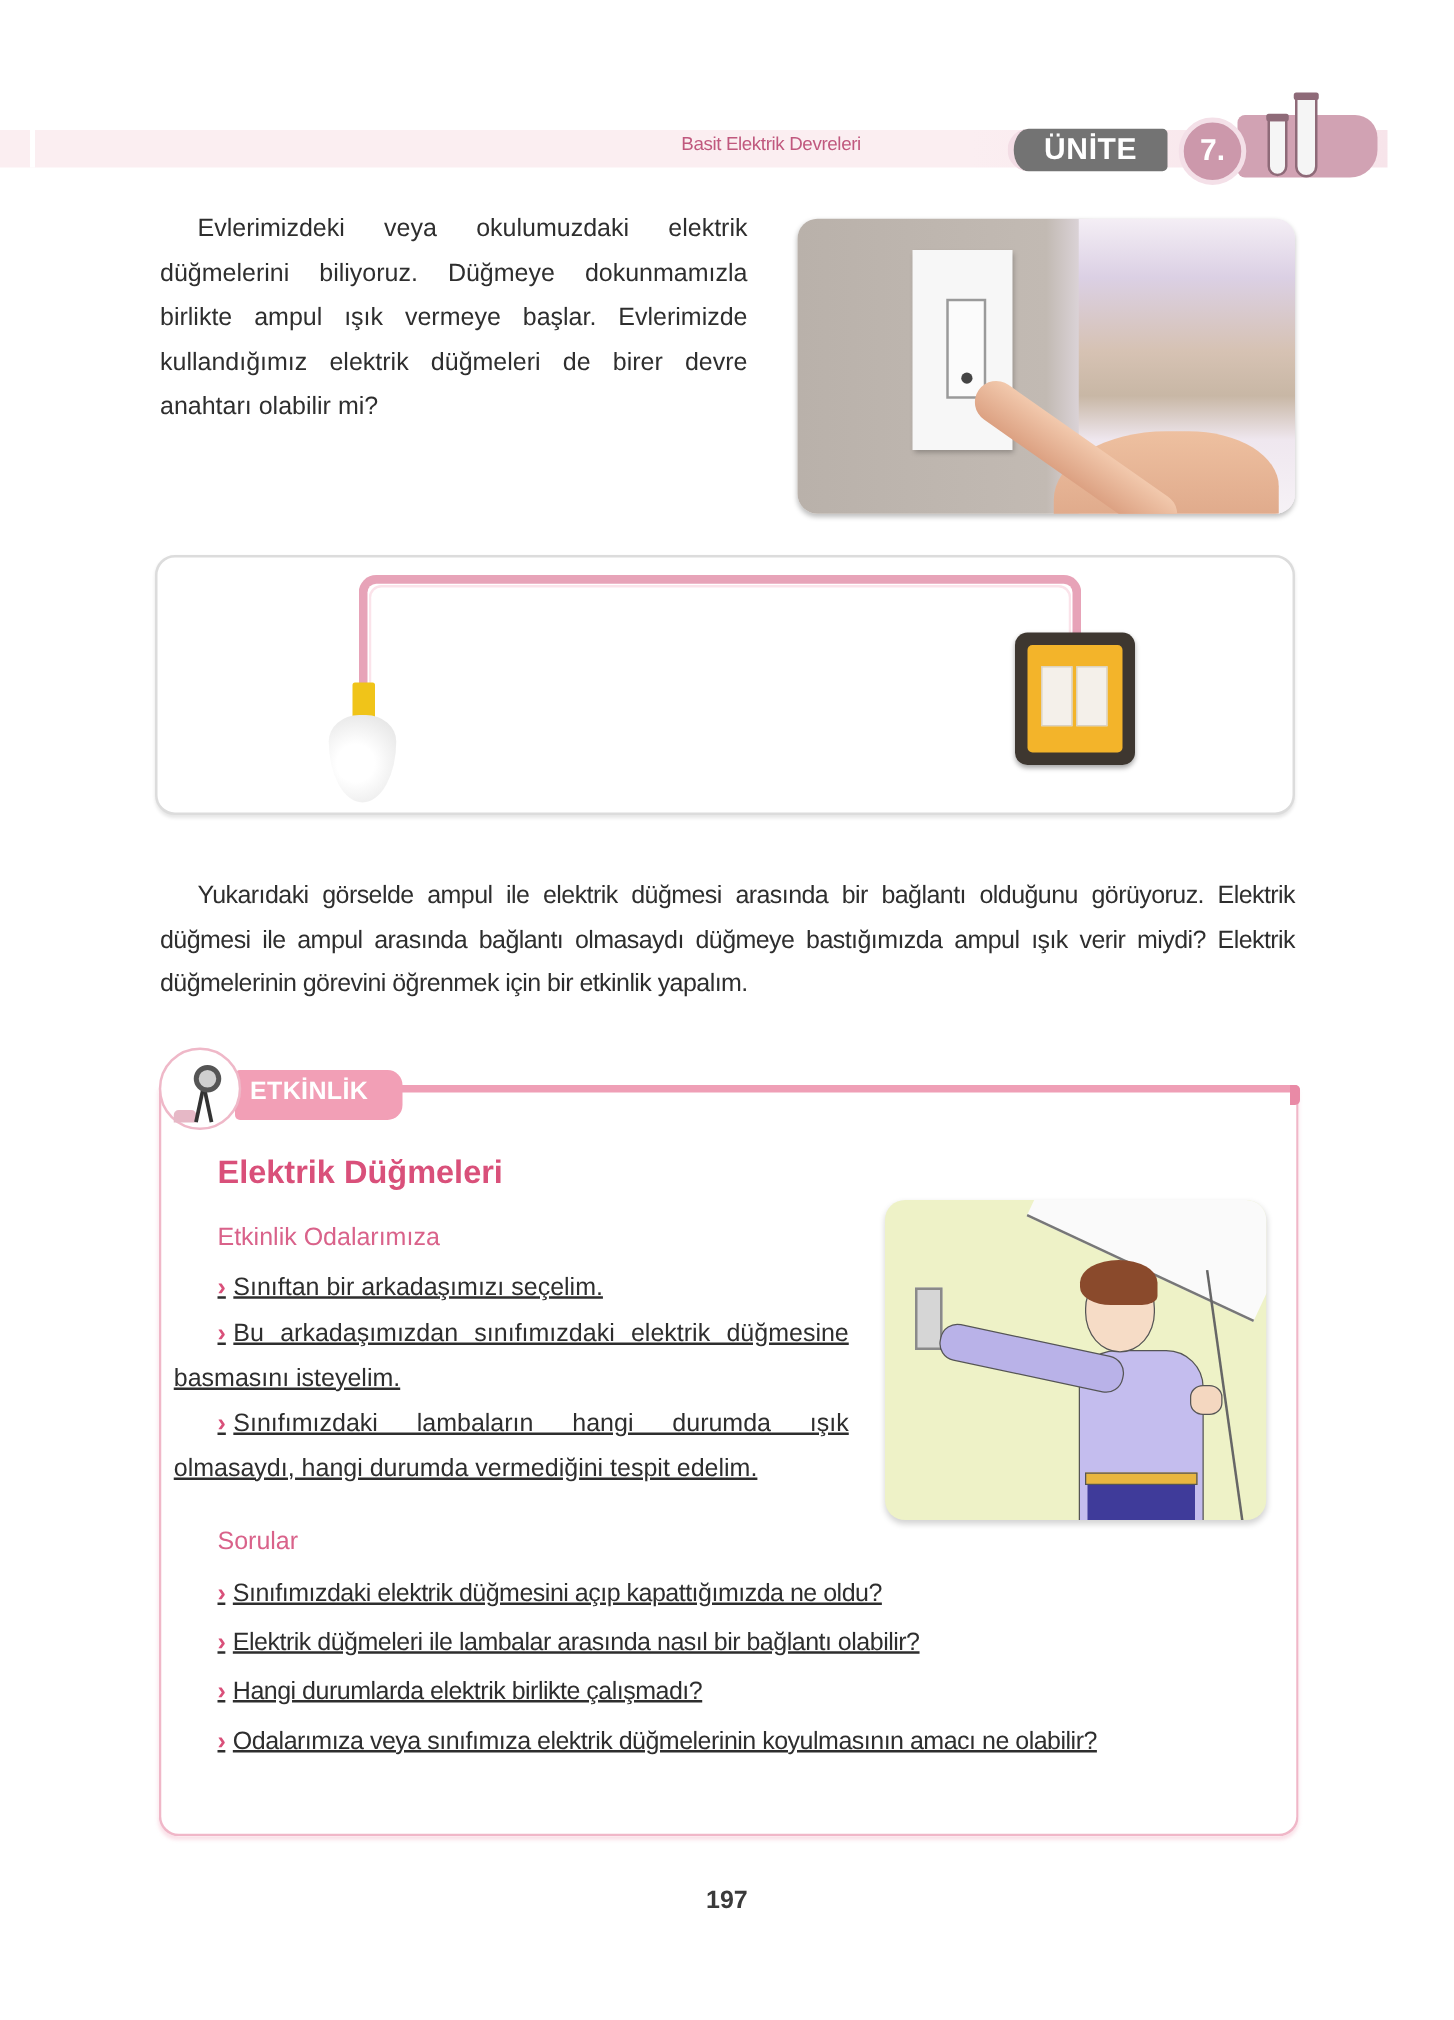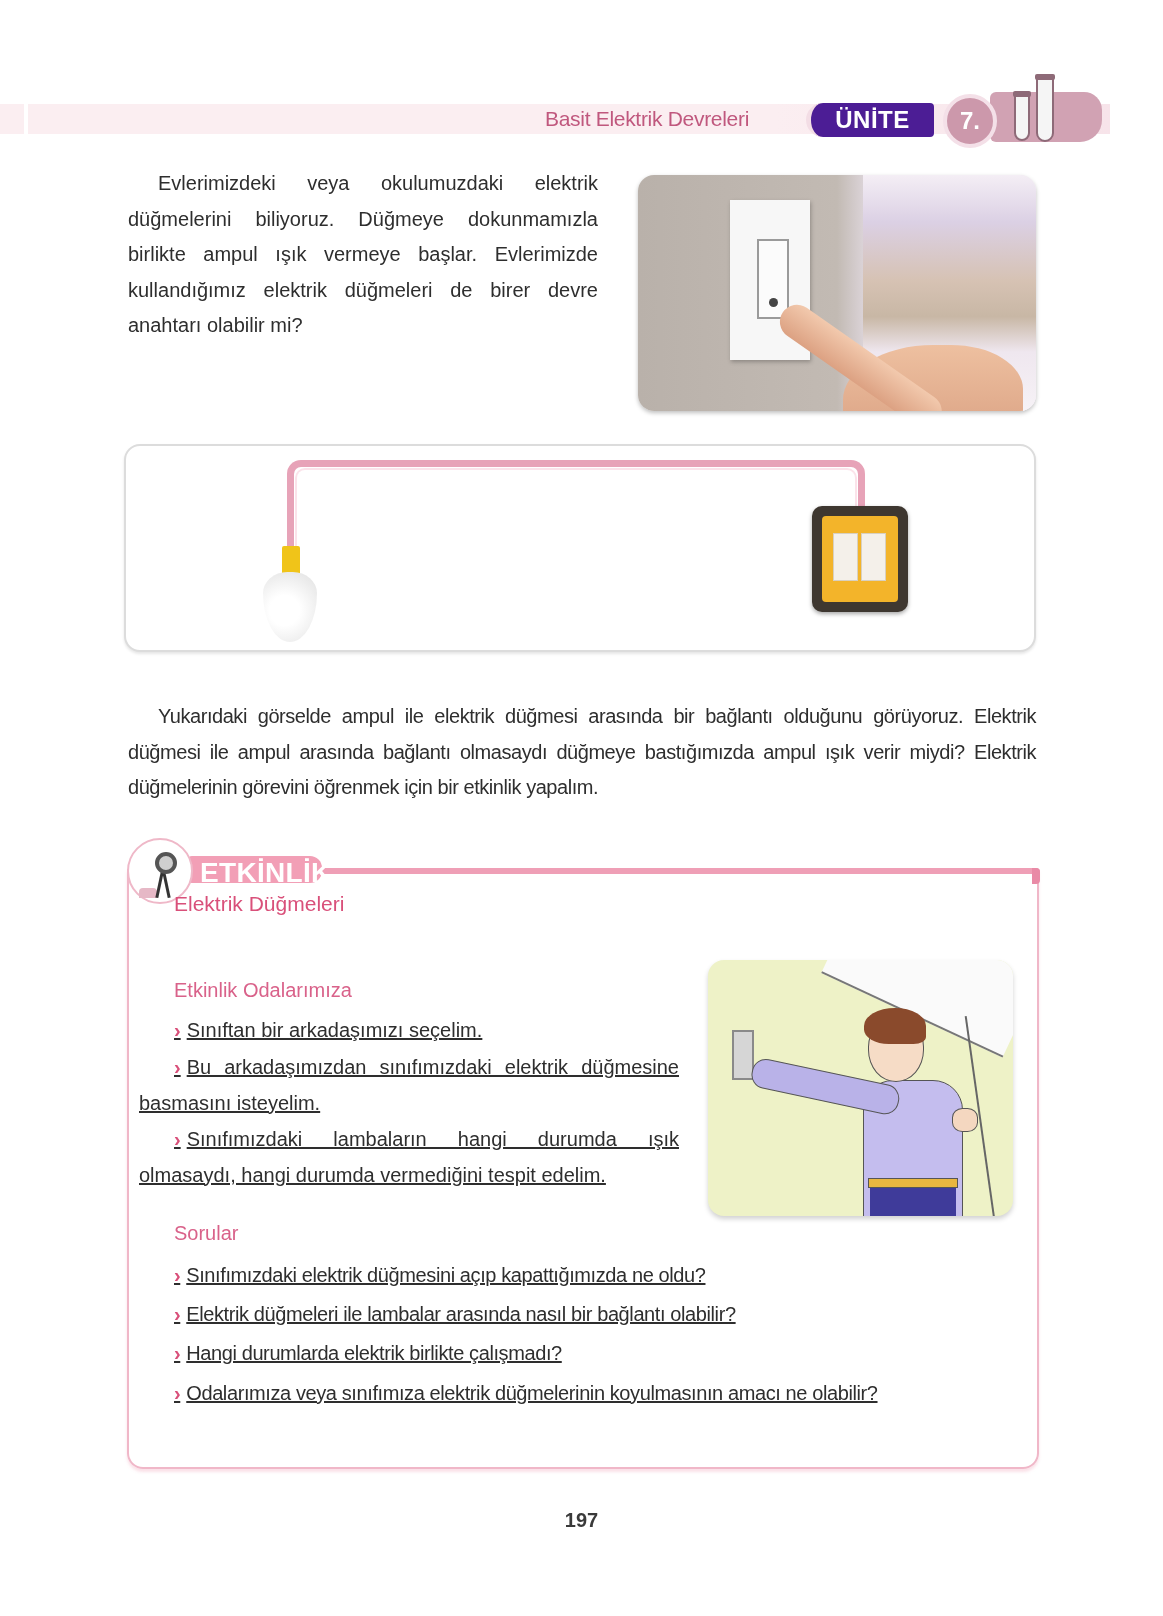--- a/index.html
+++ b/index.html
@@ -3,23 +3,23 @@
 <meta charset="utf-8">
 <style>
   * { box-sizing: border-box; margin: 0; padding: 0; }
   html, body { width: 1163px; height: 1616px; background: #ffffff; overflow: hidden; }
   body { position: relative; font-family: "Liberation Sans", sans-serif; color: #2b2b2b; }
 
   
   .hdr-bar { position: absolute; left: 0; top: 104px; width: 1110px; height: 30px;
     background: linear-gradient(90deg, #fbeef1 0%, #fbeef1 70%, #f7e4ea 100%); }
   .hdr-bar .notch { position: absolute; left: 24px; top: 0; width: 4px; height: 30px; background: #ffffff; }
-  .hdr-title { position: absolute; left: 545px; top: 107px; font-size: 21px; color: #c0587e; letter-spacing: -0.3px; white-space: nowrap; }
+  .hdr-title { position: absolute; left: 545px; top: 107px; font-size: 15px; color: #c0587e; letter-spacing: -0.3px; white-space: nowrap; }
   .unit-pill { position: absolute; left: 806px; top: 103px; width: 128px; height: 34px;
-    background: #4c1d95; border-radius: 17px 4px 4px 17px; border-left: 5px solid #f3dde5;
+    background: #737373; border-radius: 17px 4px 4px 17px; border-left: 5px solid #f3dde5;
     color: #ffffff; font-weight: bold; font-size: 24px; text-align: center; line-height: 34px; letter-spacing: 0.5px; }
   .unit-num { position: absolute; left: 943px; top: 94px; width: 54px; height: 54px; border-radius: 50%;
     background: #cc98ab; border: 4px solid #f4e0e8; color: #fff; font-weight: bold; font-size: 24px;
     text-align: center; line-height: 46px; }
   .tube-ribbon { position: absolute; left: 990px; top: 92px; width: 112px; height: 50px;
     background: #d1a2b3; border-radius: 6px 18px 22px 6px; }
   .tube { position: absolute; background: #f5f5f5; border: 2px solid #8e6a78; border-radius: 0 0 10px 10px; }
   .tube.t1 { left: 1014px; top: 95px; width: 16px; height: 46px; }
   .tube.t2 { left: 1036px; top: 78px; width: 18px; height: 64px; }
   .tube .cap { position: absolute; left: -3px; top: -6px; width: calc(100% + 6px); height: 6px; background: #8e6a78; border-radius: 2px; }
@@ -63,24 +63,24 @@
   
   .act-frame { position: absolute; left: 127px; top: 869px; width: 912px; height: 600px; border: 2px solid #f0b7c8; border-top: none;
     border-radius: 0 0 16px 16px; box-shadow: 0 3px 3px rgba(240,170,190,0.35); }
   .act-line { position: absolute; left: 300px; top: 868px; width: 740px; height: 6px; background: #ef9fb6; border-radius: 0 4px 0 0; }
   .act-line-cap { position: absolute; left: 1032px; top: 868px; width: 8px; height: 16px; background: #e98aa6; border-radius: 0 4px 4px 0; }
   .act-icon { position: absolute; left: 127px; top: 838px; width: 66px; height: 66px; border-radius: 50%; border: 2px solid #efb8c8; background: #ffffff; }
   .act-icon .scope { position: absolute; left: 26px; top: 12px; width: 22px; height: 22px; border-radius: 50%; border: 4px solid #555; background: #cfcfcf; }
   .act-icon .leg1 { position: absolute; left: 29px; top: 32px; width: 3px; height: 26px; background: #333; transform: rotate(12deg); }
   .act-icon .leg2 { position: absolute; left: 36px; top: 32px; width: 3px; height: 26px; background: #333; transform: rotate(-12deg); }
   .act-icon .base { position: absolute; left: 10px; top: 48px; width: 18px; height: 10px; background: #e6b8c6; border-radius: 4px 4px 0 0; }
-  .act-badge { position: absolute; left: 188px; top: 856px; width: 134px; height: 27px; background: #f29fb6; border-radius: 4px 12px 12px 4px;
-    color: #ffffff; font-weight: bold; font-size: 28px; line-height: 34px; padding-left: 12px; letter-spacing: 0.3px; }
+  .act-badge { position: absolute; left: 188px; top: 856px; width: 134px; height: 40px; background: #f29fb6; border-radius: 4px 12px 12px 4px;
+    color: #ffffff; font-weight: bold; font-size: 20px; line-height: 34px; padding-left: 12px; letter-spacing: 0.3px; }
 
-  .act-title { position: absolute; left: 174px; top: 892px; font-size: 21px; font-weight: normal; color: #d9507a; }
+  .act-title { position: absolute; left: 174px; top: 922px; font-size: 26px; font-weight: bold; color: #d9507a; }
   .sub-head { position: absolute; font-size: 20px; color: #d9628a; }
   .steps-head { left: 174px; top: 979px; }
   .q-head { left: 174px; top: 1222px; }
   .item { position: absolute; font-size: 20px; line-height: 35.5px; color: #2e2e2e; text-align: justify; text-decoration: underline; }
   .item .chev { color: #d9507a; font-weight: bold; margin-right: 6px; }
   .step1 { left: 174px; top: 1013px; width: 510px; }
   .step2 { left: 139px; top: 1050px; width: 540px; text-indent: 35px; }
   .step3 { left: 139px; top: 1122px; width: 540px; text-indent: 35px; }
   .q1 { left: 174px; top: 1258px; width: 840px; letter-spacing: -0.4px; }
   .q2 { left: 174px; top: 1297px; width: 840px; letter-spacing: -0.4px; }

